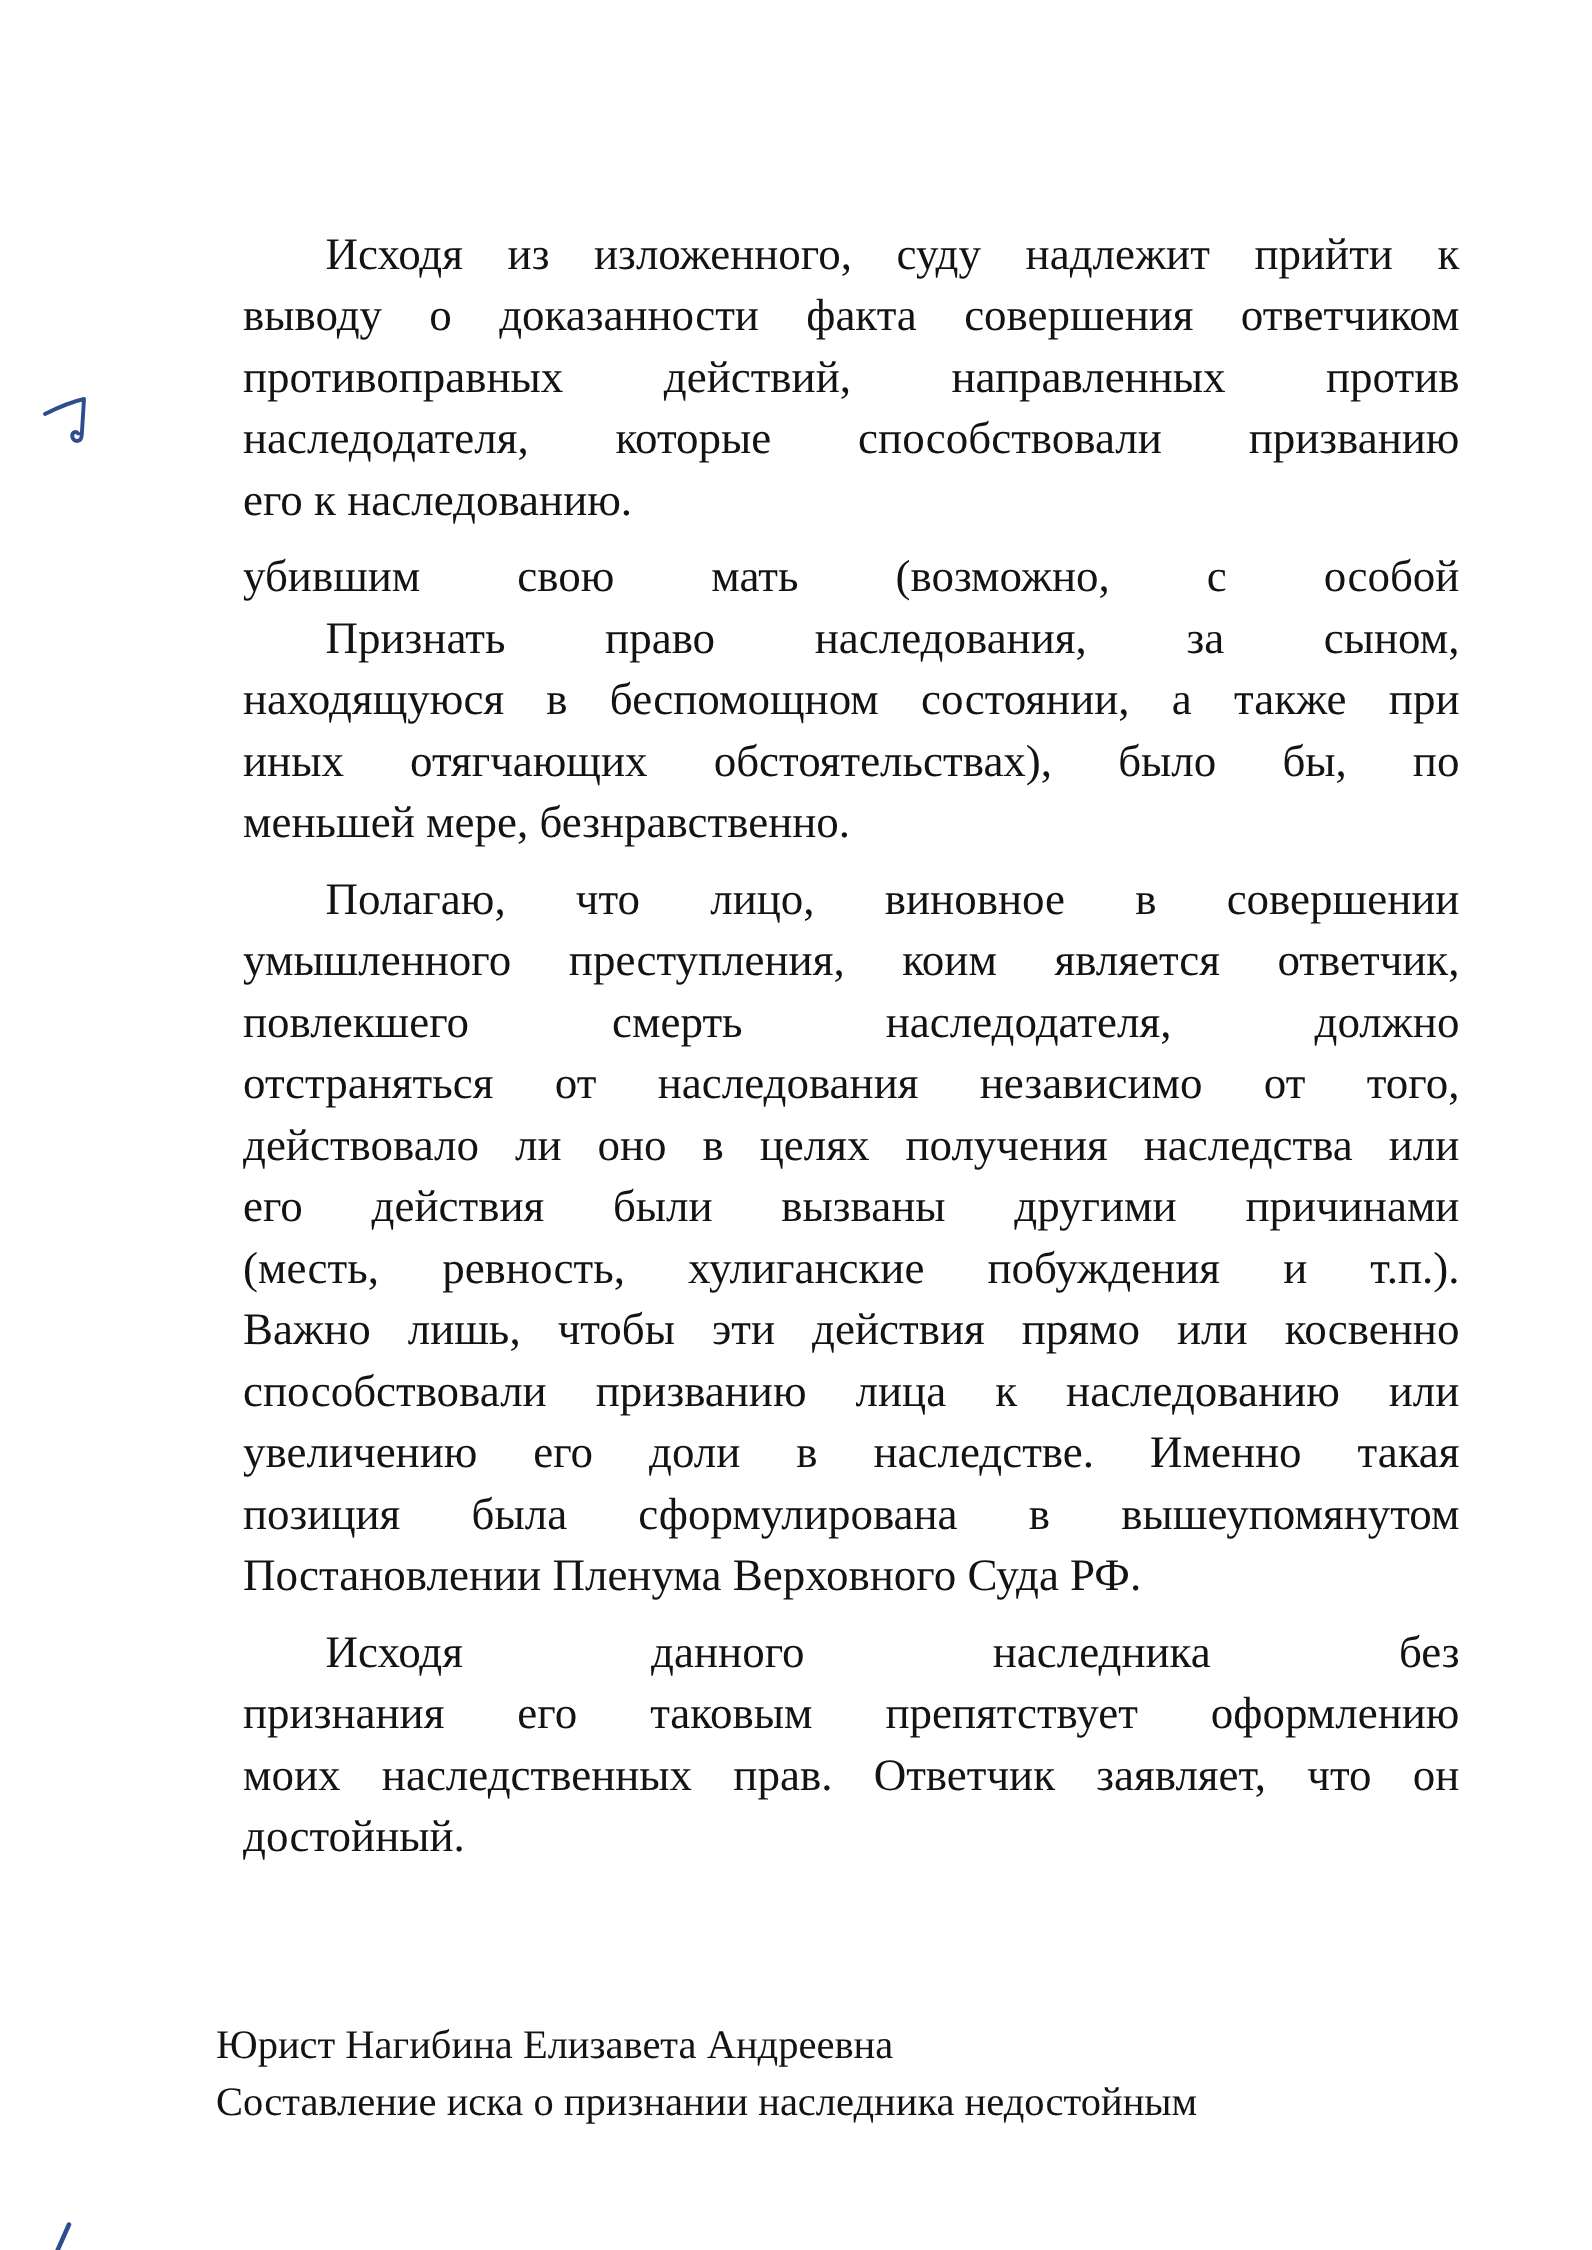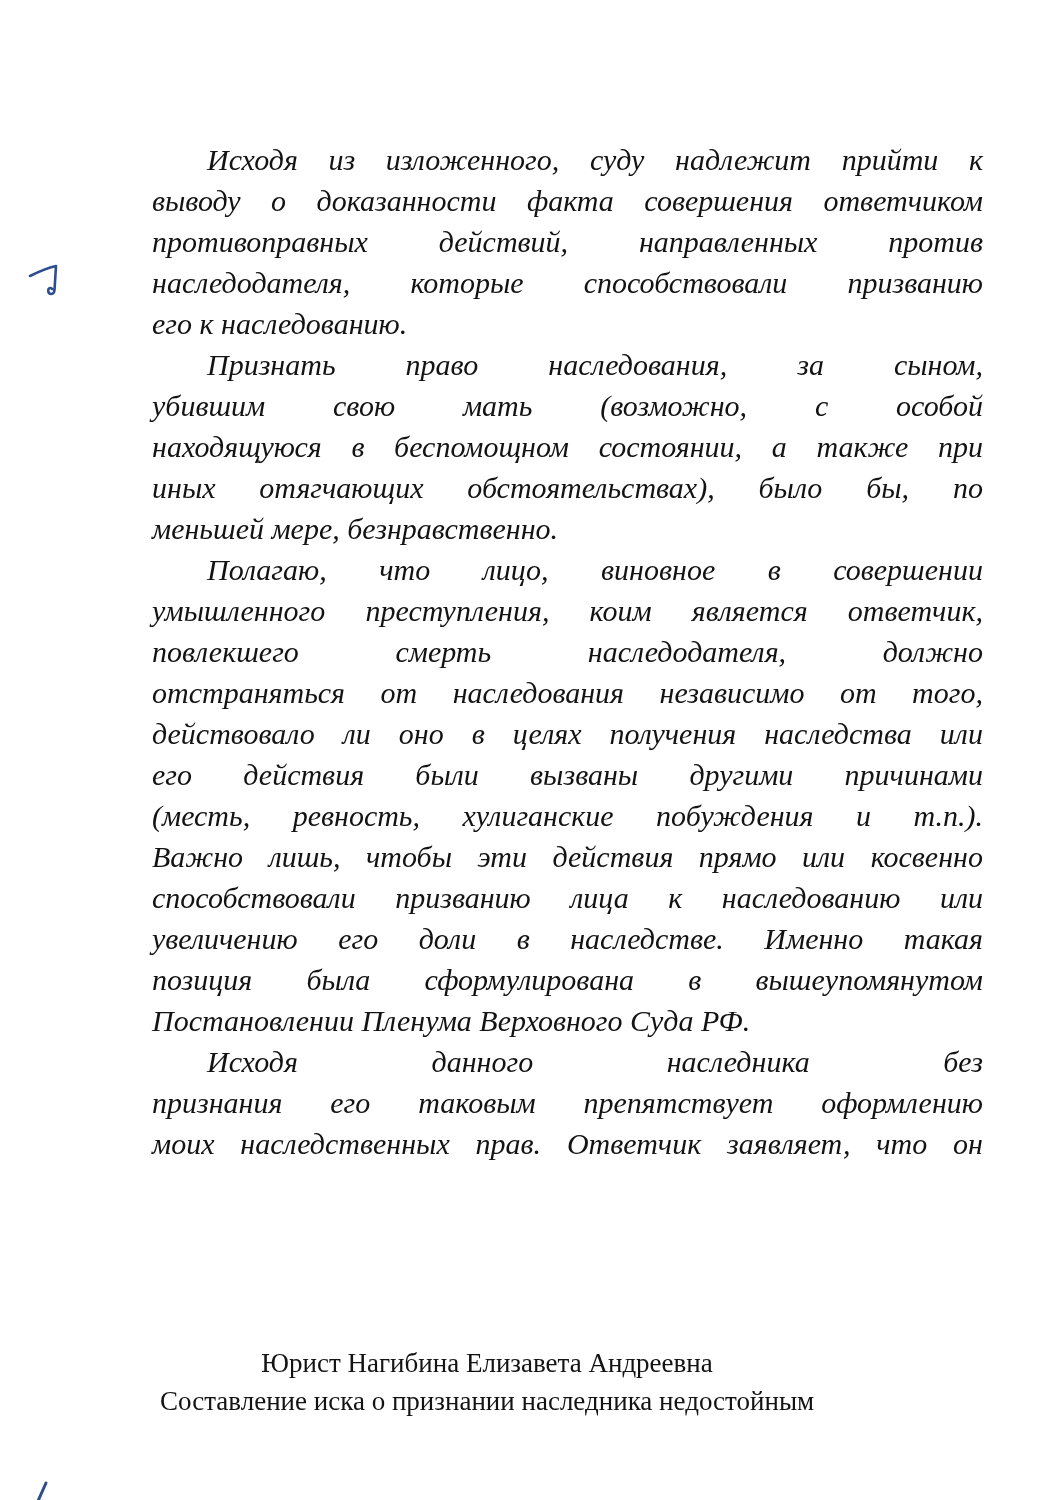--- a/index.html
+++ b/index.html
@@ -16,41 +16,40 @@
     font-family: "Liberation Serif", "DejaVu Serif", serif;
     color: #131313;
   }
   .text-block {
     position: absolute;
     left: 152px;
     top: 139px;
     width: 831px;
     font-size: 30px;
   }
-  .paragraph { margin: 0; font-style: italic; }
+  .paragraph { margin: 10px; }
   .line {
     display: flex;
     justify-content: space-between;
     height: 41px;
     line-height: 41px;
     white-space: nowrap;
   }
   .line.first { padding-left: 55px; }
   .line.last {
     display: block;
     justify-content: flex-start;
   }
   .footer {
     position: absolute;
-    left: 160px;
+    left: 144px;
     top: 1344px;
     font-size: 27px;
     line-height: 38px;
     color: #131313;
-    text-align: center;
   }
   .pen-mark {
     position: absolute;
     pointer-events: none;
   }
   .pen-mark-top { left: 26px; top: 260px; }
   .pen-mark-bottom { left: 32px; top: 1480px; }
 </style>
 </head>
 <body>
@@ -88,34 +87,34 @@
         </div>
         <div class="line">
           <span>наследодателя,</span>
           <span>которые</span>
           <span>способствовали</span>
           <span>призванию</span>
         </div>
         <div class="line last">его к наследованию.</div>
       </div>
       <div class="paragraph">
-        <div class="line first">
-          <span>Признать</span>
-          <span>право</span>
-          <span>наследования,</span>
-          <span>за</span>
-          <span>сыном,</span>
-        </div>
         <div class="line">
           <span>убившим</span>
           <span>свою</span>
           <span>мать</span>
           <span>(возможно,</span>
           <span>с</span>
           <span>особой</span>
+        </div>
+        <div class="line first">
+          <span>Признать</span>
+          <span>право</span>
+          <span>наследования,</span>
+          <span>за</span>
+          <span>сыном,</span>
         </div>
         <div class="line">
           <span>находящуюся</span>
           <span>в</span>
           <span>беспомощном</span>
           <span>состоянии,</span>
           <span>а</span>
           <span>также</span>
           <span>при</span>
         </div>
@@ -237,20 +236,21 @@
         </div>
         <div class="line">
           <span>моих</span>
           <span>наследственных</span>
           <span>прав.</span>
           <span>Ответчик</span>
           <span>заявляет,</span>
           <span>что</span>
           <span>он</span>
         </div>
+        <div class="line last">достойный.</div>
       </div>
     </div>
 
   <div class="footer">
     <div>Юрист Нагибина Елизавета Андреевна</div>
     <div>Составление иска о признании наследника недостойным</div>
   </div>
 
   <svg class="pen-mark pen-mark-bottom" width="20" height="20" viewBox="0 0 20 20">
     <path d="M 14 3 L 6 21" fill="none" stroke="#2e4d8f" stroke-width="3" stroke-linecap="round"></path>

